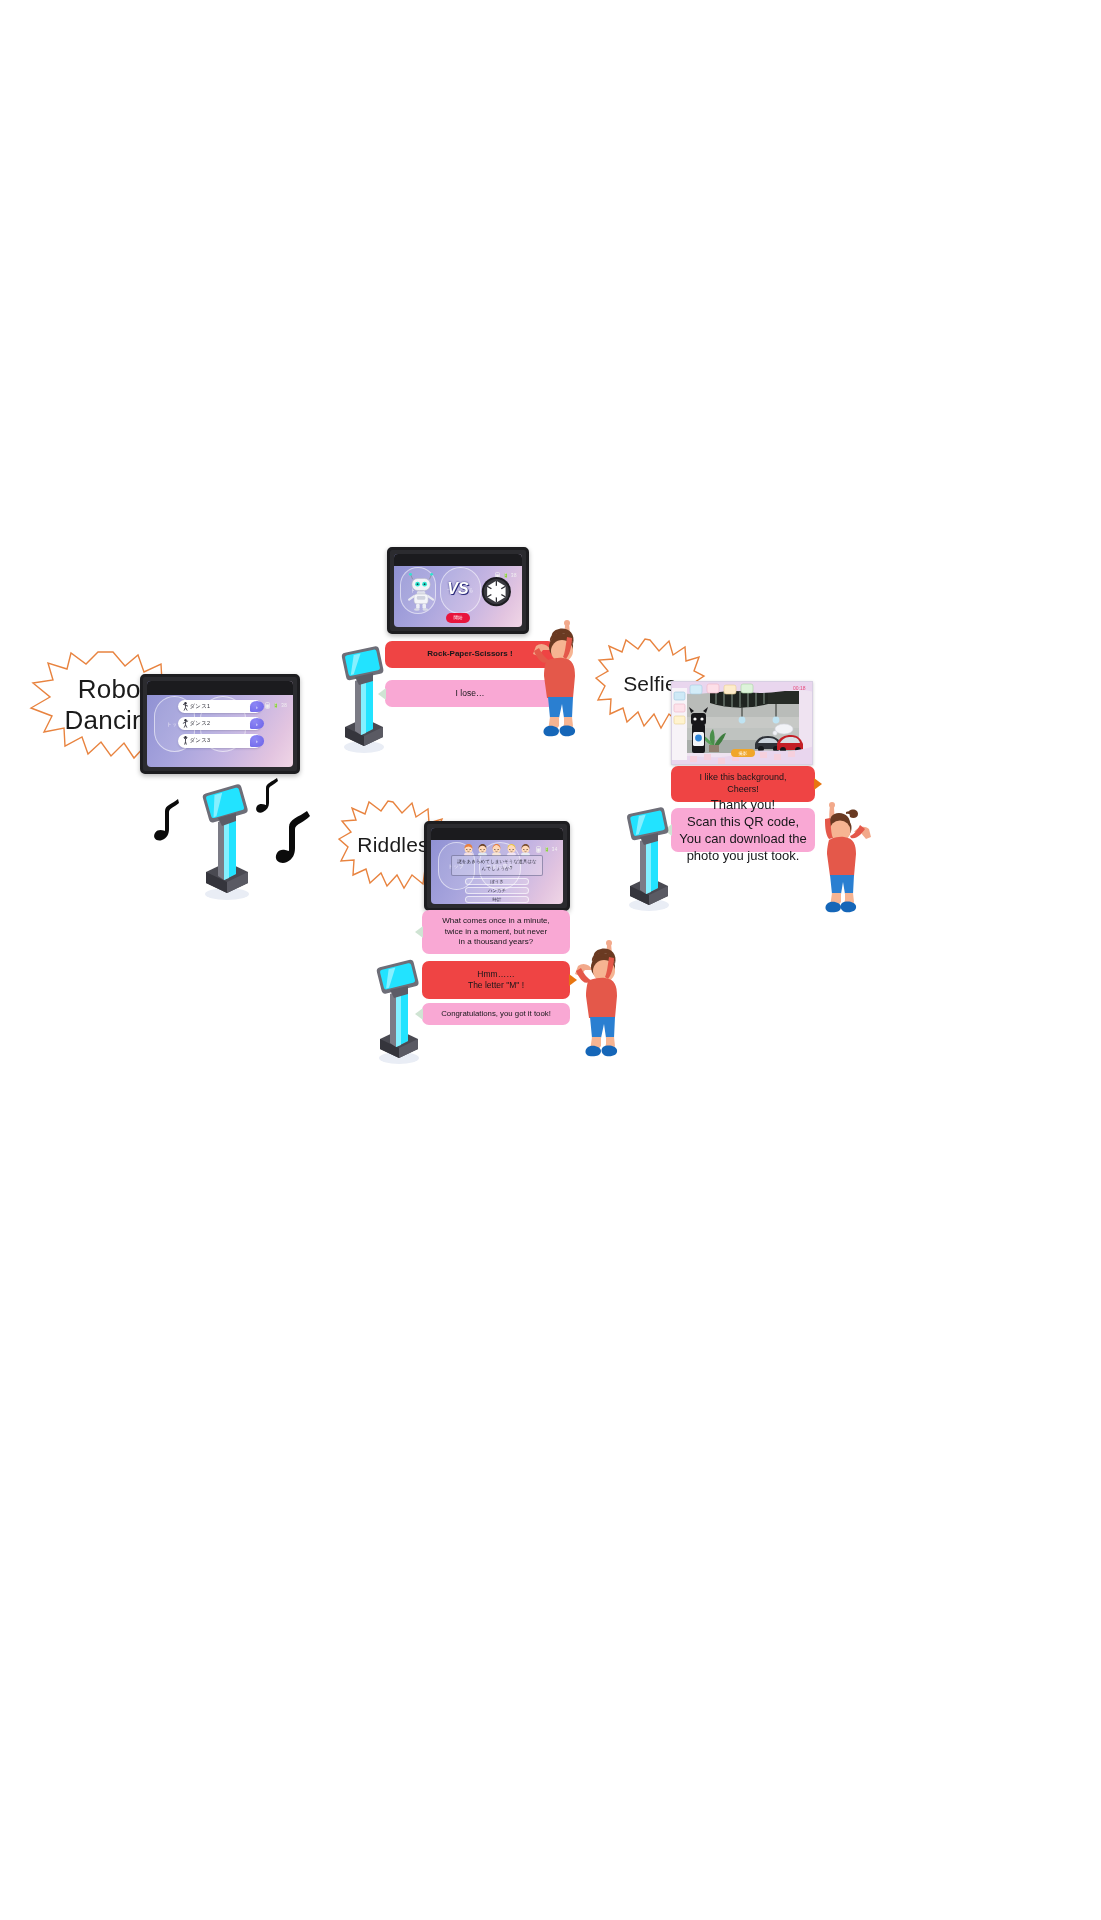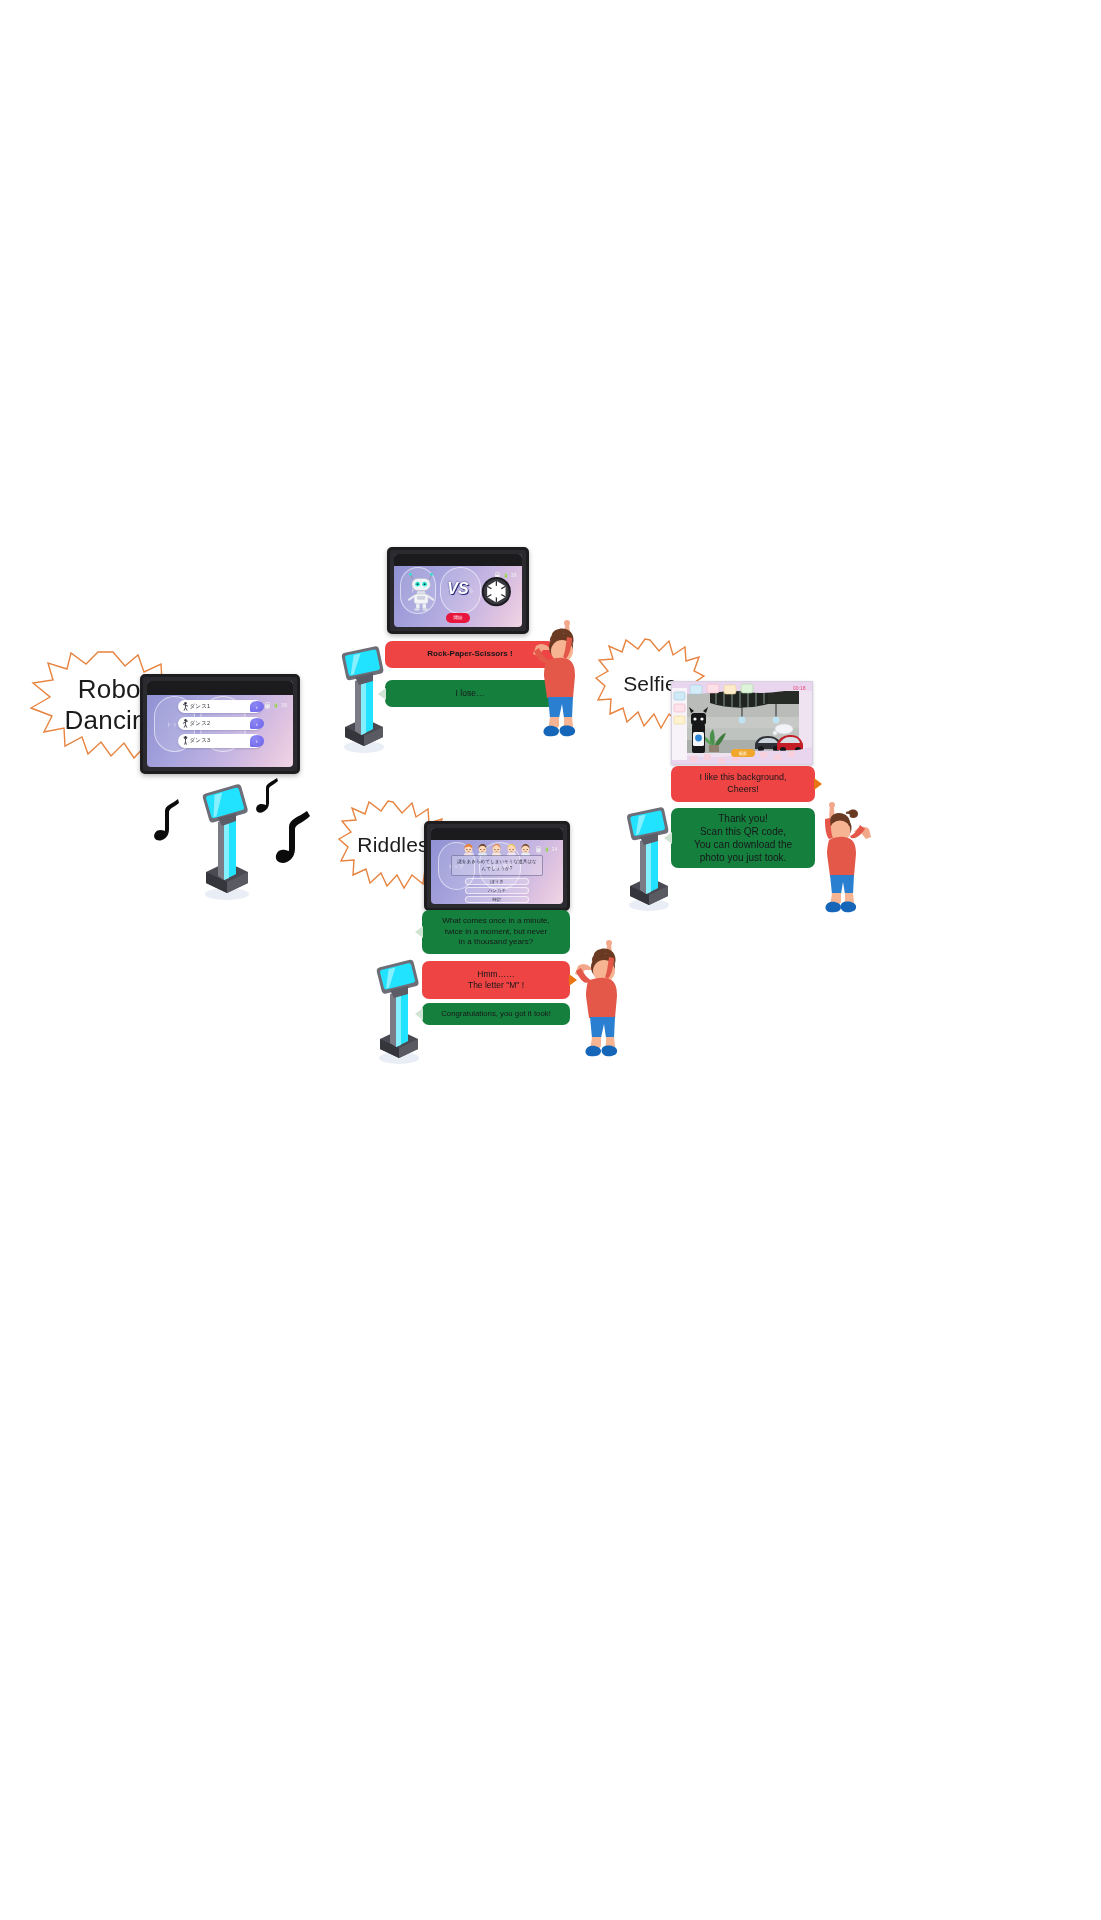--- a/index.html
+++ b/index.html
@@ -119,21 +119,21 @@
   .bub {
     position:absolute;
     display:flex; align-items:center; justify-content:center;
     text-align:center; line-height:1.32;
     border-radius:7px;
     color:#17171a;
     padding:4px 8px;
     white-space:pre-line;
   }
   .bub.orange { background:#ef4444; }
-  .bub.green  { background:#15803d; }
+  .bub.green  { background:#f9a8d4; }
   .bub::after {
     content:""; position:absolute; width:0; height:0;
   }
   .bub.tail-left::after {
     left:-7px; top:50%; transform:translateY(-50%);
     border-top:6px solid transparent; border-bottom:6px solid transparent;
     border-right:8px solid #cfe4d3;
   }
   .bub.tail-right::after {
     right:-7px; top:50%; transform:translateY(-50%);
@@ -474,21 +474,21 @@
       <rect x="59" y="67" width="24" height="8" rx="4" fill="#f0a62a"></rect>
       <text x="71" y="73" font-family="Liberation Sans" font-size="4.4" fill="#ffffff" text-anchor="middle">撮影</text>
     </svg>
   </div>
 
   <div class="bub orange tail-right" style="left:671px; top:766px; width:144px; height:36px; font-size:9px;">
     <span>I like this background,
 Cheers!</span>
   </div>
 
-  <div class="bub green tail-left" style="left:671px; top:808px; width:144px; height:60px; font-size:10px;text-align:center;">
+  <div class="bub green tail-left" style="left:671px; top:808px; width:144px; height:44px; font-size:13px;text-align:center;">
     <span>Thank you!
 Scan this QR code,
 You can download the
 photo you just took.</span>
   </div>
 
   <div class="fig" style="left:621px; top:805px; width:56px; height:108px;">
     <svg width="56" height="108" viewBox="0 0 56 108">
       <ellipse cx="28" cy="100" rx="20" ry="6" fill="#e9edf5"></ellipse>
       <polygon points="9,81 28,72 47,81 47,91 28,100 9,91" fill="#4a4a52"></polygon>

